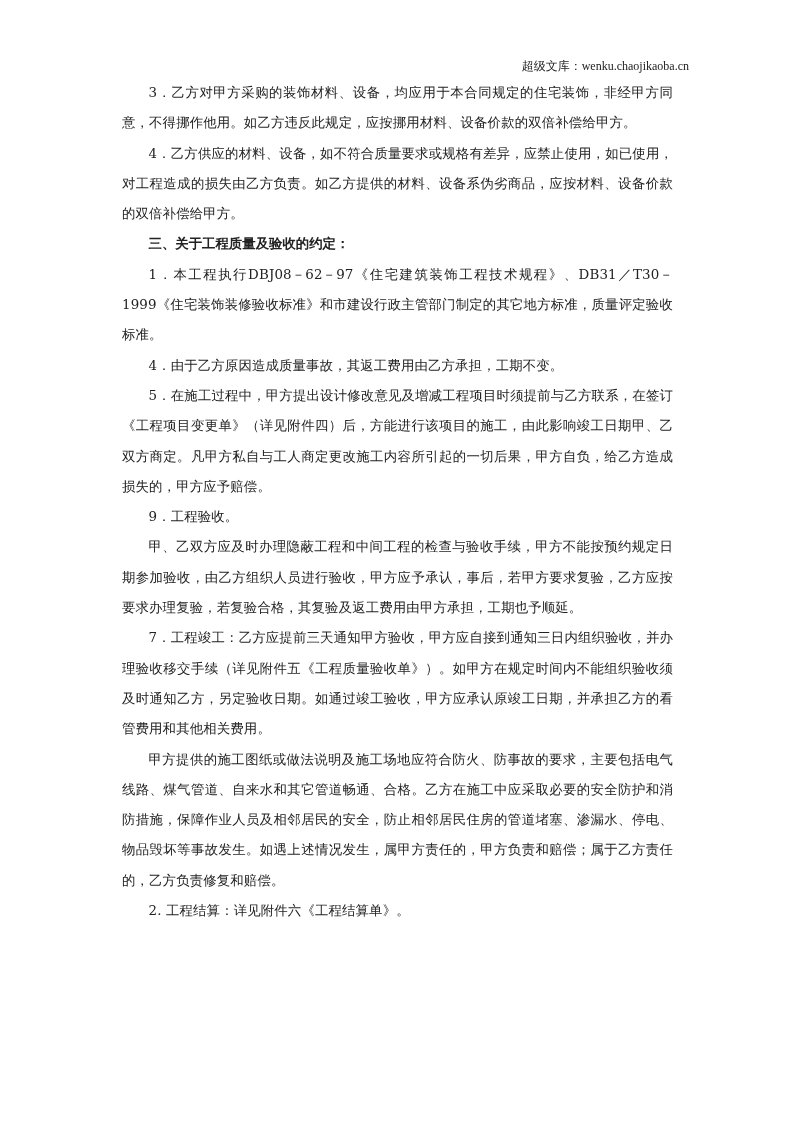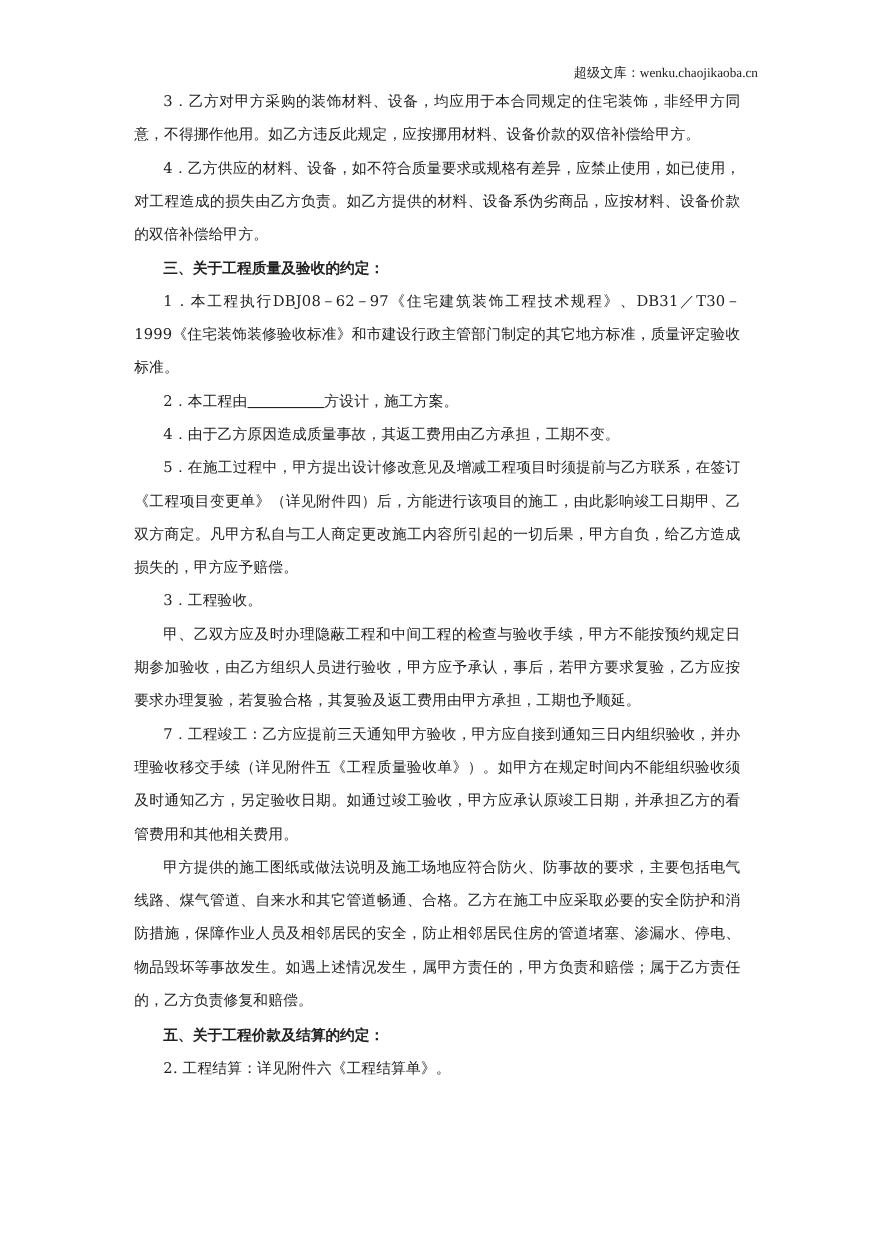--- a/index.html
+++ b/index.html
@@ -18,23 +18,21 @@
 </head>
 <body>
 
 <div class="header">超级文库：wenku.chaojikaoba.cn</div>
 
 <div class="page">
   <p class="p">3．乙方对甲方采购的装饰材料、设备，均应用于本合同规定的住宅装饰，非经甲方同意，不得挪作他用。如乙方违反此规定，应按挪用材料、设备价款的双倍补偿给甲方。</p>
   <p class="p">4．乙方供应的材料、设备，如不符合质量要求或规格有差异，应禁止使用，如已使用，对工程造成的损失由乙方负责。如乙方提供的材料、设备系伪劣商品，应按材料、设备价款的双倍补偿给甲方。</p>
   <p class="h">三、关于工程质量及验收的约定：</p>
   <p class="p">1．本工程执行DBJ08－62－97《住宅建筑装饰工程技术规程》、DB31／T30－1999《住宅装饰装修验收标准》和市建设行政主管部门制定的其它地方标准，质量评定验收标准。</p>
-  <p class="p"><span>2．本工程由</span><span class="blank"></span><span>方设计，施工方案。</span></p>
   <p class="p">4．由于乙方原因造成质量事故，其返工费用由乙方承担，工期不变。</p>
   <p class="p">5．在施工过程中，甲方提出设计修改意见及增减工程项目时须提前与乙方联系，在签订《工程项目变更单》（详见附件四）后，方能进行该项目的施工，由此影响竣工日期甲、乙双方商定。凡甲方私自与工人商定更改施工内容所引起的一切后果，甲方自负，给乙方造成损失的，甲方应予赔偿。</p>
-  <p class="p">3．工程验收。</p>
+  <p class="p">9．工程验收。</p>
   <p class="p">甲、乙双方应及时办理隐蔽工程和中间工程的检查与验收手续，甲方不能按预约规定日期参加验收，由乙方组织人员进行验收，甲方应予承认，事后，若甲方要求复验，乙方应按要求办理复验，若复验合格，其复验及返工费用由甲方承担，工期也予顺延。</p>
   <p class="p">7．工程竣工：乙方应提前三天通知甲方验收，甲方应自接到通知三日内组织验收，并办理验收移交手续（详见附件五《工程质量验收单》）。如甲方在规定时间内不能组织验收须及时通知乙方，另定验收日期。如通过竣工验收，甲方应承认原竣工日期，并承担乙方的看管费用和其他相关费用。</p>
   <p class="p">甲方提供的施工图纸或做法说明及施工场地应符合防火、防事故的要求，主要包括电气线路、煤气管道、自来水和其它管道畅通、合格。乙方在施工中应采取必要的安全防护和消防措施，保障作业人员及相邻居民的安全，防止相邻居民住房的管道堵塞、渗漏水、停电、物品毁坏等事故发生。如遇上述情况发生，属甲方责任的，甲方负责和赔偿；属于乙方责任的，乙方负责修复和赔偿。</p>
-  <p class="h">五、关于工程价款及结算的约定：</p>
   <p class="p">2.  工程结算：详见附件六《工程结算单》。</p>
 
 </div>
 
 </body></html>

